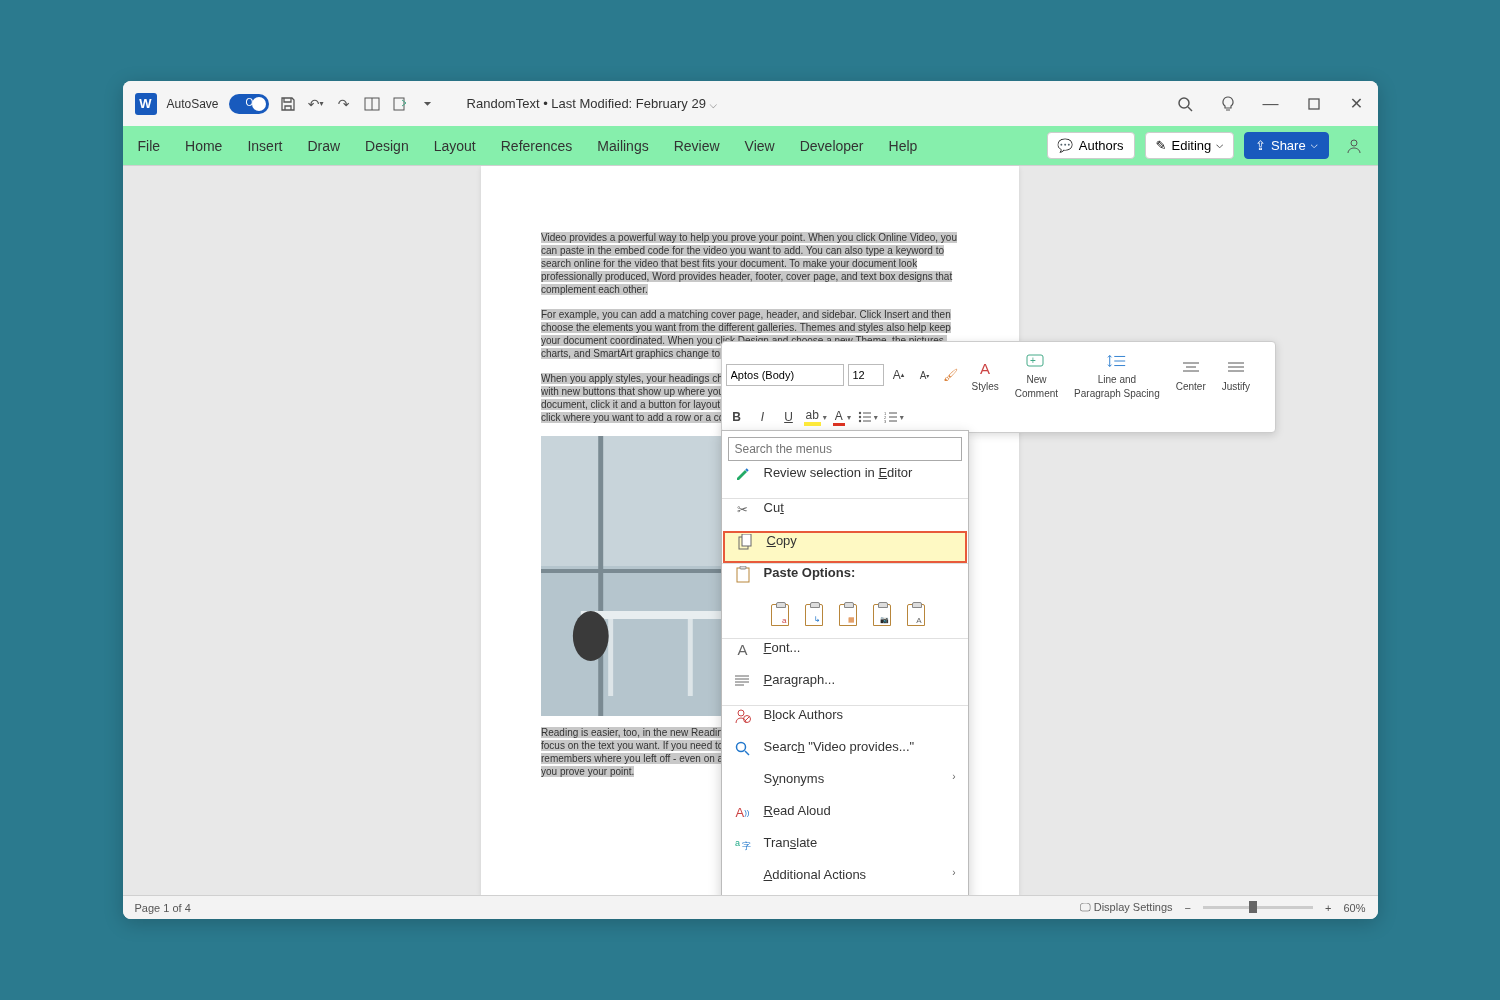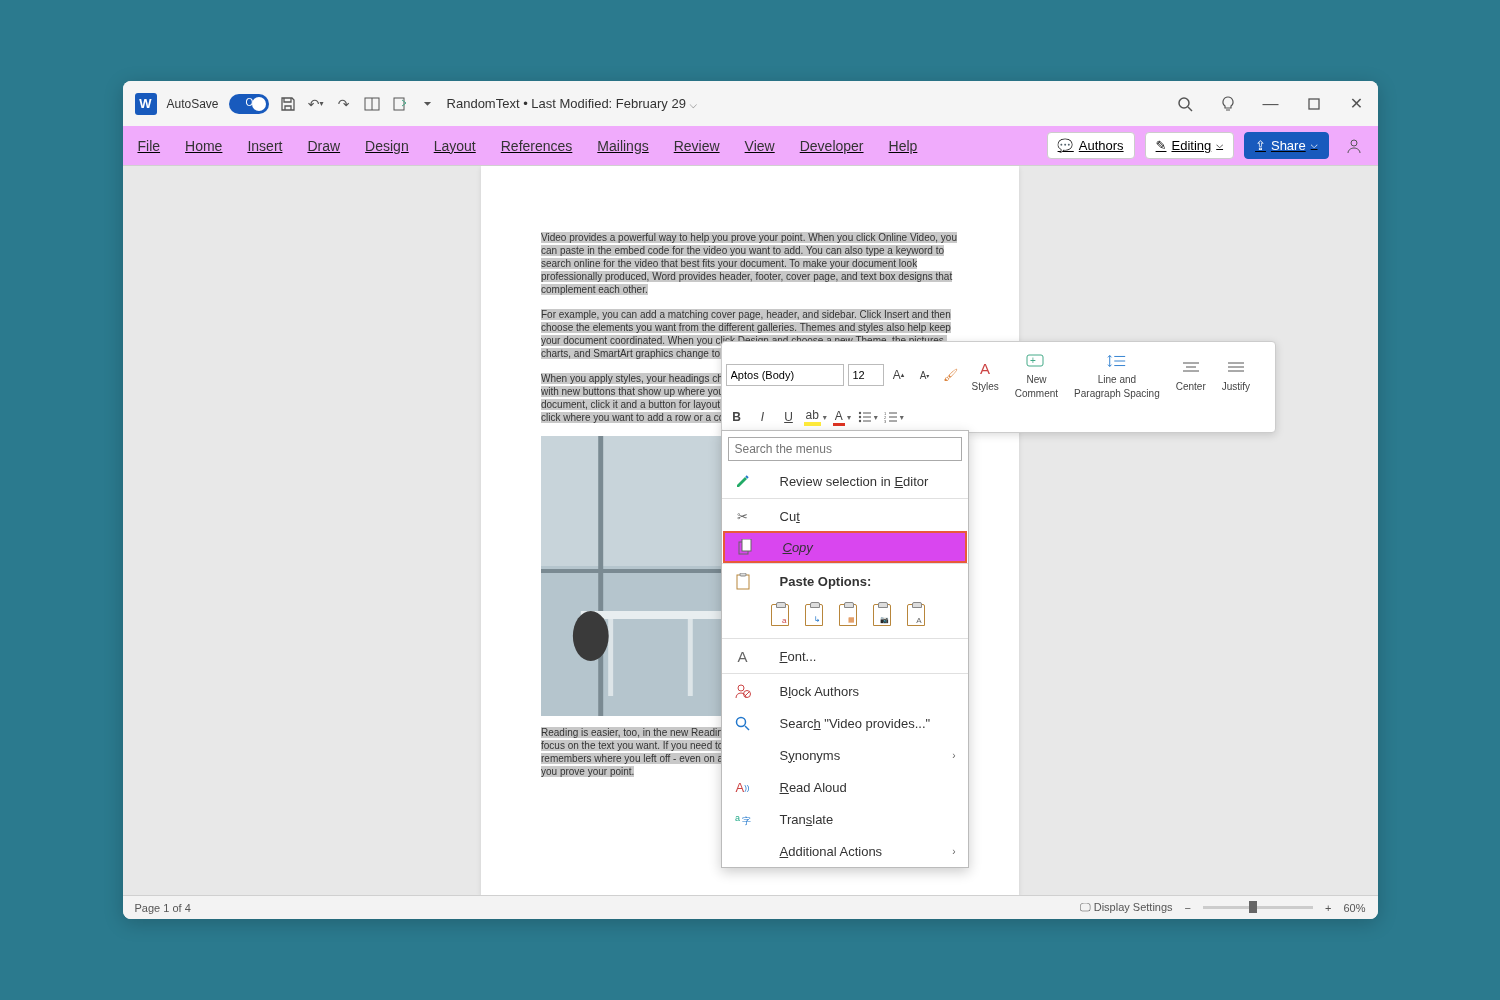--- a/index.html
+++ b/index.html
@@ -5,24 +5,24 @@
 * { margin: 0; padding: 0; box-sizing: border-box; font-family: "Segoe UI", Arial, sans-serif; }
 body { background: #2b7a8e; display: flex; align-items: center; justify-content: center; width: 1500px; height: 1000px; }
 .app { width: 1255px; height: 838px; background: #f5f5f5; border-radius: 8px; overflow: hidden; position: relative; display: flex; flex-direction: column; box-shadow: 0 4px 20px rgba(0,0,0,0.2); }
 .titlebar { height: 45px; display: flex; align-items: center; padding: 0 12px; gap: 10px; background: #f5f5f5; }
 .word-icon { width: 22px; height: 22px; background: #185abd; border-radius: 3px; color: #fff; display: flex; align-items: center; justify-content: center; font-weight: bold; font-size: 13px; }
 .autosave-lbl { font-size: 12px; color: #333; }
 .toggle { width: 40px; height: 20px; background: #185abd; border-radius: 10px; position: relative; }
 .toggle-knob { width: 14px; height: 14px; background: #fff; border-radius: 50%; position: absolute; right: 3px; top: 3px; }
 .toggle-lbl { position: absolute; left: 17px; top: 3px; font-size: 10px; color: #fff; }
 .ti { width: 18px; height: 18px; display: flex; align-items: center; justify-content: center; color: #555; font-size: 14px; }
-.doctitle { font-size: 13px; color: #333; }
+.doctitle { font-size: 13px; color: #333; margin-left: 20px; }
 .tb-right { margin-left: auto; display: flex; gap: 25px; align-items: center; }
 .wc { width: 18px; height: 18px; color: #555; display: flex; align-items: center; justify-content: center; }
-.ribbon-tabs { height: 40px; display: flex; align-items: center; padding: 0 15px; gap: 25px; background: #f0abfc; border-bottom: 1px solid #d0d0d0; text-decoration: underline; }
+.ribbon-tabs { height: 40px; display: flex; align-items: center; padding: 0 15px; gap: 25px; background: #86efac; border-bottom: 1px solid #d0d0d0; }
 .rtab { font-size: 14px; color: #333; cursor: pointer; }
 .ribbon-right { margin-left: auto; display: flex; gap: 10px; align-items: center; }
 .rbtn { display: flex; align-items: center; gap: 5px; padding: 5px 10px; border: 1px solid #ccc; border-radius: 4px; font-size: 13px; background: #fff; }
 .rbtn.primary { background: #185abd; color: #fff; border-color: #185abd; }
 .canvas { flex: 1; background: #e8e8e8; display: flex; justify-content: center; overflow: hidden; position: relative; }
 .page { width: 538px; background: #fff; margin-top: 0; padding: 65px 60px 40px; box-shadow: 0 2px 5px rgba(0,0,0,0.1); position: relative; }
 .para { font-size: 10px; line-height: 1.3; color: #333; margin-bottom: 12px; }
 .sel { background: #c8c8c8; }
 .docimg { width: 100%; height: 280px; background: linear-gradient(#a8b8c0 0%, #bccad2 40%, #8a9aa2 100%); margin: 10px 0; position: relative; overflow: hidden; }
 .statusbar { height: 24px; background: #f3f3f3; border-top: 1px solid #d0d0d0; display: flex; align-items: center; padding: 0 12px; font-size: 11px; color: #555; gap: 16px; }
@@ -35,25 +35,25 @@
 .mt-font { width: 118px; height: 22px; border: 1px solid #bbb; font-size: 11px; padding: 0 4px; background: #fff; }
 .mt-size { width: 36px; height: 22px; border: 1px solid #bbb; font-size: 11px; padding: 0 4px; background: #fff; }
 .mt-btn { min-width: 22px; height: 22px; display: flex; align-items: center; justify-content: center; font-size: 12px; color: #444; position: relative; }
 .mt-big { flex-direction: column; font-size: 10px; text-align: center; padding: 0 6px; height: 58px; justify-content: center; gap: 3px; }
 .mt-ic { width: 20px; height: 20px; display: flex; align-items: center; justify-content: center; }
 .dd-arrow::after { content: "▾"; font-size: 8px; margin-left: 2px; color: #666; }
 
 .ctx-menu { position: absolute; left: 598px; top: 264px; width: 248px; background: #fff; border: 1px solid #bbb; box-shadow: 0 4px 12px rgba(0,0,0,0.2); padding: 4px 0 0; }
 .ctx-search-box { margin: 2px 6px 4px; }
 .ctx-search { width: 100%; height: 24px; border: 1px solid #aaa; font-size: 12px; padding: 0 6px; color: #0369a1; }
-.ctx-item { display: flex; align-items: center; padding: 0 12px; height: 32px; font-size: 13px; color: #333; gap: 28px; position: relative; }
+.ctx-item { display: flex; align-items: flex-start; padding: 0 12px; height: 32px; font-size: 13px; color: #333; gap: 12px; position: relative; }
 .ctx-icon { width: 18px; height: 18px; display: flex; align-items: center; justify-content: center; color: #185abd; flex-shrink: 0; }
 .ctx-icon.gray { color: #666; }
 .ctx-sep { height: 1px; background: #e0e0e0; margin: 1px 0; }
-.ctx-highlighted { border: 2px solid #e85a3a; background: #d946ef; margin: -1px 1px; font-style: italic; }
+.ctx-highlighted { border: 2px solid #e85a3a; background: #fef9c3; margin: -1px 1px; }
 .ctx-arrow { position: absolute; right: 12px; font-size: 10px; color: #666; }
 .ctx-label { flex: 1; }
 .ctx-bold-label { font-weight: 600; }
 .paste-opts { display: flex; gap: 6px; padding: 4px 12px 8px 44px; }
 .paste-opt { width: 28px; height: 28px; border: 1px solid transparent; display: flex; align-items: center; justify-content: center; }
 .clip { width: 18px; height: 22px; background: #fff; border: 1px solid #b8863b; border-radius: 2px 2px 0 0; position: relative; }
 .clip::before { content: ""; position: absolute; top: -3px; left: 4px; width: 8px; height: 4px; border: 1px solid #888; border-radius: 2px 2px 0 0; background: #ddd; }
 u.ul { text-decoration: underline; }
 svg { display: block; }
 </style>
@@ -328,20 +328,31 @@
             <div class="clip">
               <span style="position:absolute;bottom:0;right:2px;font-size:8px;color:#666;">A</span>
             </div>
           </div>
       </div>
       <div class="ctx-sep"></div>
       <div class="ctx-item">
         <div class="ctx-icon gray" style="font-size:15px;">A</div>
         <span class="ctx-label"><u class="ul">F</u>ont...</span>
       </div>
+      <div class="ctx-item">
+        <div class="ctx-icon gray">
+            <svg width="16" height="14" viewBox="0 0 16 14">
+              <line x1="0" y1="2" x2="14" y2="2" stroke="#666"></line>
+              <line x1="0" y1="5" x2="14" y2="5" stroke="#666"></line>
+              <line x1="0" y1="8" x2="14" y2="8" stroke="#666"></line>
+              <line x1="0" y1="11" x2="9" y2="11" stroke="#666"></line>
+            </svg>
+          </div>
+        <span class="ctx-label"><u class="ul">P</u>aragraph...</span>
+      </div>
       <div class="ctx-sep"></div>
       <div class="ctx-item">
         <div class="ctx-icon" style="color:#c44;">
             <svg width="16" height="16" viewBox="0 0 16 16">
               <circle cx="6" cy="5" r="3" fill="none" stroke="#c44"></circle>
               <path d="M1 15c0-3 2-5 5-5s5 2 5 5" fill="none" stroke="#c44"></path>
               <circle cx="12" cy="11" r="3.5" fill="none" stroke="#c44"></circle>
               <line x1="9.5" y1="13.5" x2="14.5" y2="8.5" stroke="#c44"></line>
             </svg>
           </div>

